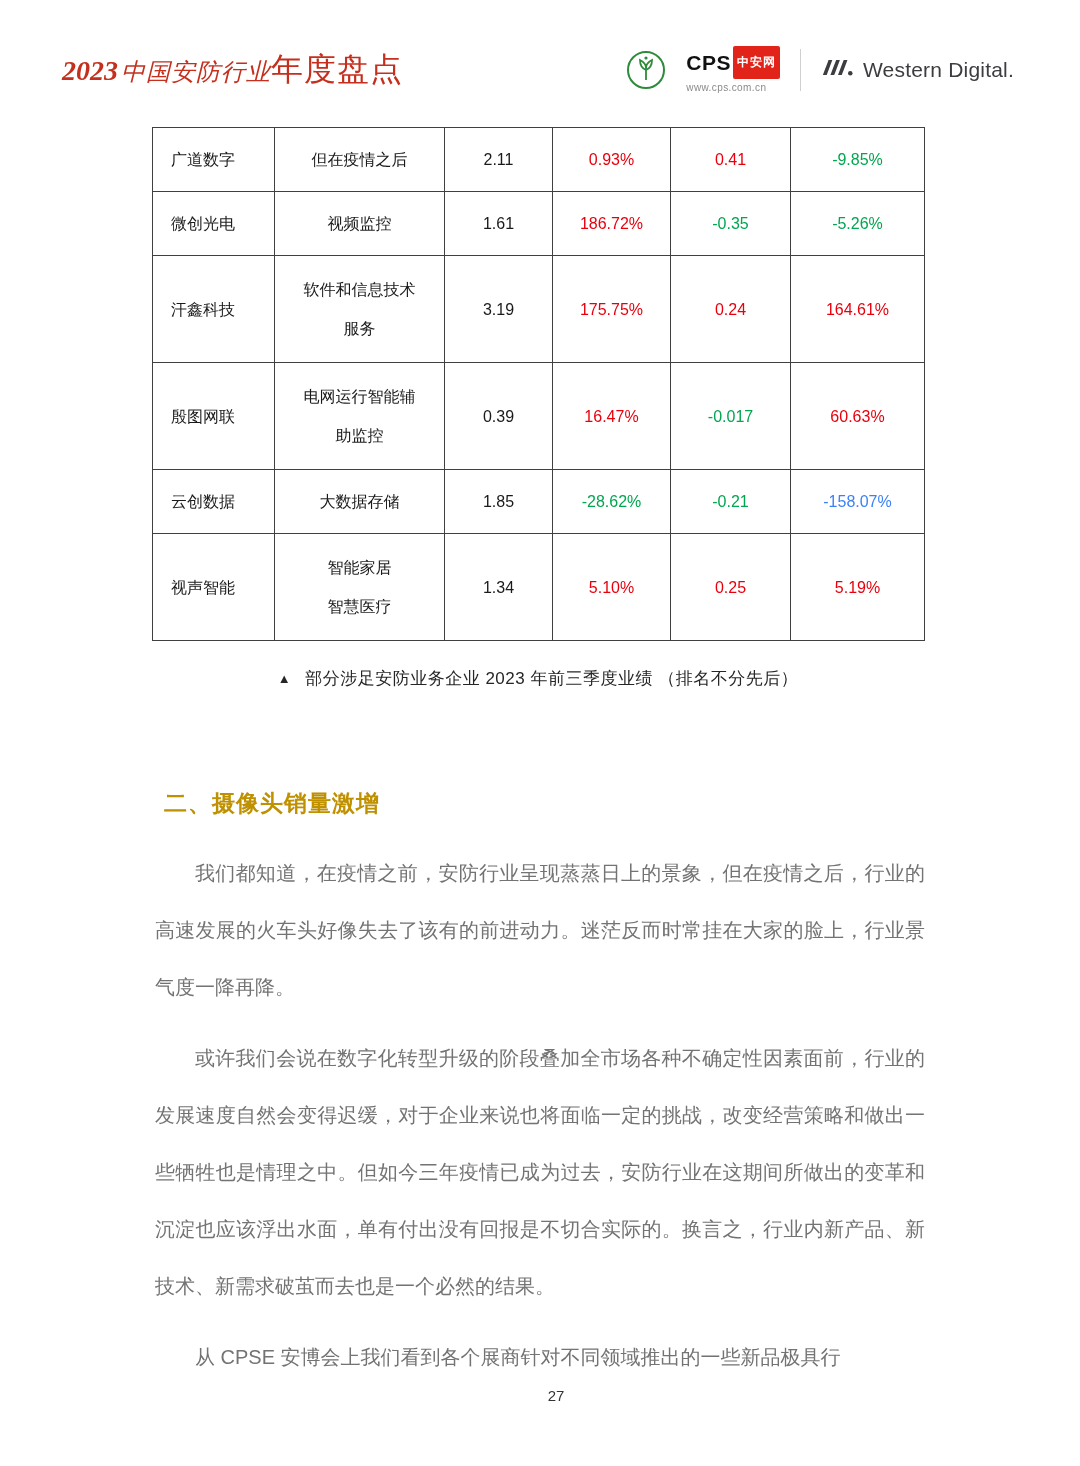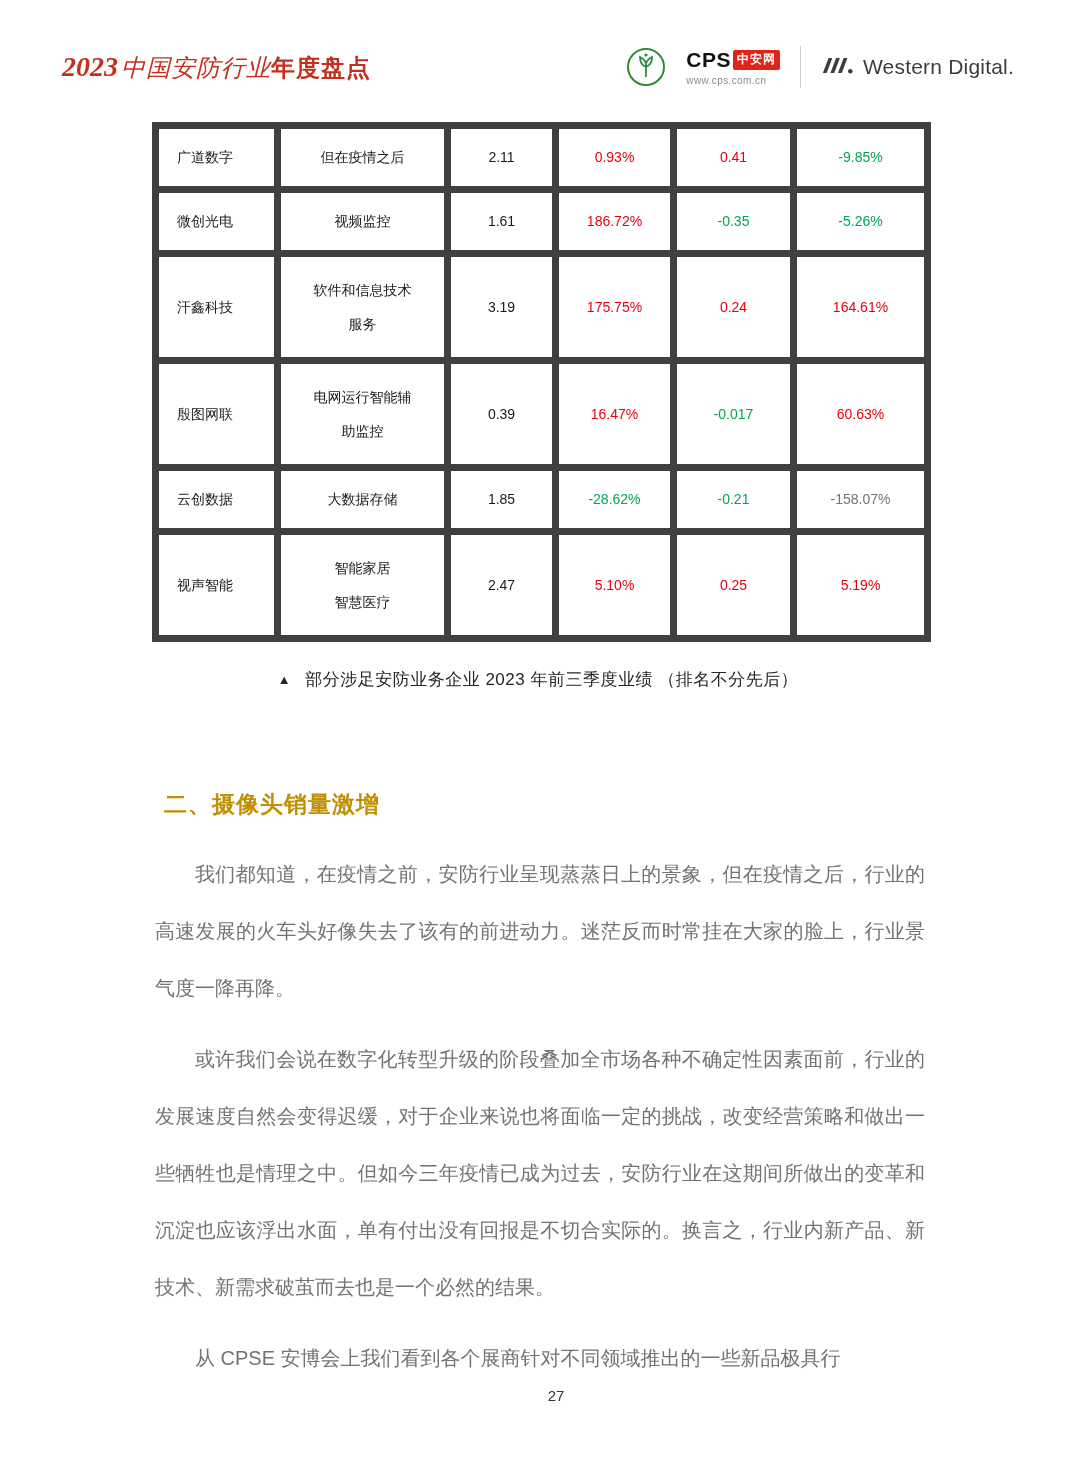--- a/index.html
+++ b/index.html
@@ -15,50 +15,50 @@
   .header {
     display:flex; justify-content:space-between; align-items:center;
     padding:46px 66px 0 62px;
   }
   .title { color:#c5301e; white-space:nowrap; }
   .t-year {
     font-family:"Liberation Serif","DejaVu Serif",serif;
     font-style:italic; font-weight:bold; font-size:28px; margin-right:3px;
   }
   .t-main { font-size:24px; letter-spacing:1px;font-style:italic; }
-  .t-suffix { font-size:24px; font-weight:bold; letter-spacing:1px; }
+  .t-suffix { font-size:32px; font-weight:normal; letter-spacing:1px; }
 
   .logos { display:flex; align-items:center; gap:20px; }
   .emblem { width:40px; height:40px; }
   .cps { display:flex; flex-direction:column; align-items:flex-start; line-height:1.1; }
   .cps-top { display:flex; align-items:center; gap:2px; }
   .cps-word { font-weight:bold; font-size:21px; color:#111; letter-spacing:0.5px; }
   .cps-badge {
     background:#e2231a; color:#fff; font-size:12px; font-weight:bold;
-    padding:3px 4px; border-radius:2px; letter-spacing:1px;
+    padding:10px 4px; border-radius:2px; letter-spacing:1px;
   }
   .cps-url { font-size:10px; color:#8a8a8a; margin-top:3px; letter-spacing:0.4px; }
   .vdiv { width:1px; height:42px; background:#cfcfcf; }
   .wd { display:flex; align-items:center; gap:8px; }
   .wd-name { font-size:21px; color:#3c3c41; font-weight:500; letter-spacing:0.2px; }
 
   
   table.results {
     border-collapse:collapse; table-layout:fixed;
     margin:34px 0 0 152px; width:772px;
   }
   col.c-company { width:122px; }
   col.c-business { width:170px; }
   col.c-v1 { width:108px; }
   col.c-p1 { width:118px; }
   col.c-v2 { width:120px; }
   col.c-p2 { width:134px; }
   table.results td {
-    border:7px solid #404040; text-align:center;
-    font-size:14px; padding:4px 6px; line-height:2.45;
+    border:1px solid #404040; text-align:center;
+    font-size:16px; padding:4px 6px; line-height:2.45;
     vertical-align:middle; color:#1a1a1a;
   }
   table.results td:first-child { text-align:left; padding-left:18px; }
   tr.row { height:64px; }
   tr.row.tall { height:107px; }
 
   
   .caption {
     margin:26px 0 0 152px; width:772px; text-align:center;
     font-size:17px; color:#262626; letter-spacing:0.5px;
@@ -174,29 +174,29 @@
           <td style="color: rgb(232, 0, 13);">60.63%</td>
         </tr>
         <tr class="row">
           <td>云创数据</td>
           <td>
             <div>大数据存储</div>
           </td>
           <td>1.85</td>
           <td style="color: rgb(0, 166, 80);">-28.62%</td>
           <td style="color: rgb(0, 166, 80);">-0.21</td>
-          <td style="color: #737373;">-158.07%</td>
+          <td style="color: #3b82f6;">-158.07%</td>
         </tr>
         <tr class="row tall">
           <td>视声智能</td>
           <td>
             <div>智能家居</div>
             <div>智慧医疗</div>
           </td>
-          <td>2.47</td>
+          <td>1.34</td>
           <td style="color: rgb(232, 0, 13);">5.10%</td>
           <td style="color: rgb(232, 0, 13);">0.25</td>
           <td style="color: rgb(232, 0, 13);">5.19%</td>
         </tr>
       </tbody>
   </table>
 
   <div class="caption">
     <span class="marker">▲</span><span>部分涉足安防业务企业 2023 年前三季度业绩 （排名不分先后）</span>
   </div>

